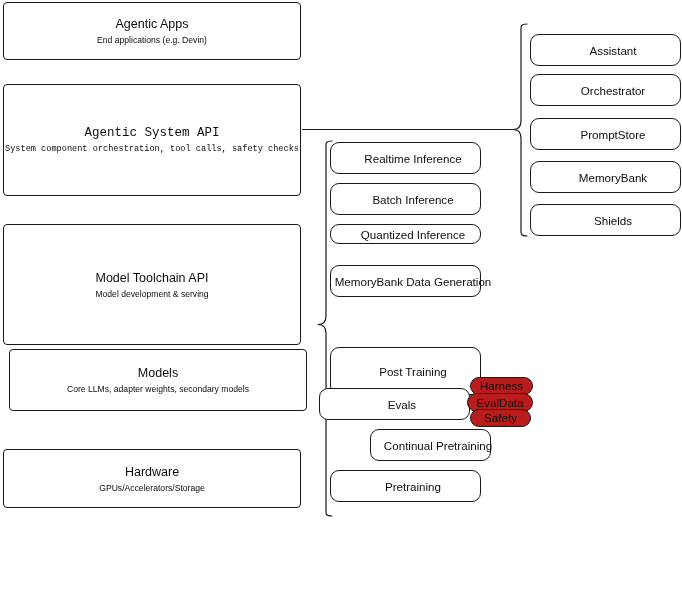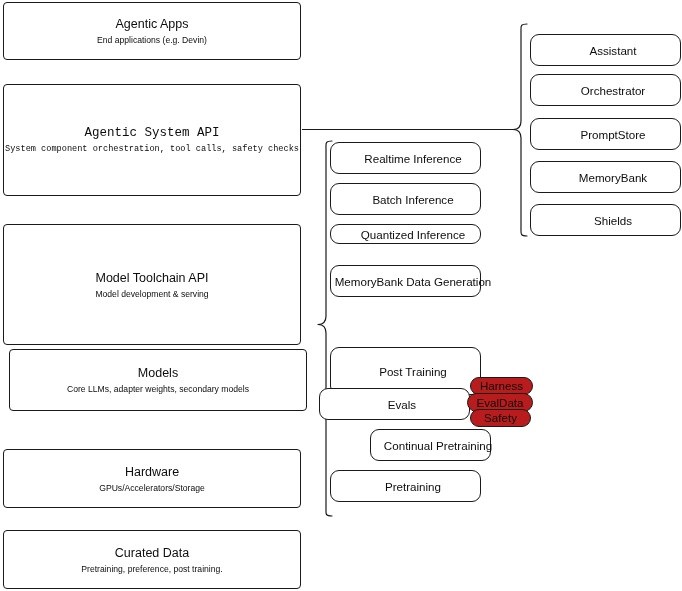--- a/index.html
+++ b/index.html
@@ -126,24 +126,20 @@
   <div class="node layer-box" style="left:3px; top:349px; width:298px; height:62px;margin-left:6px;">
     <div class="title">Models</div>
     <div class="subtitle">Core LLMs, adapter weights, secondary models</div>
   </div>
 
   <div class="node layer-box" style="left:3px; top:449px; width:298px; height:59px;">
     <div class="title">Hardware</div>
     <div class="subtitle">GPUs/Accelerators/Storage</div>
   </div>
 
-  <div class="node layer-box" style="left:3px; top:530px; width:298px; height:59px;">
-    <div class="title">Curated Data</div>
-    <div class="subtitle">Pretraining, preference, post training.</div>
-  </div>
 
   <div class="node leaf-box" style="left:330px; top:142px; width:151px; height:32px;">
     <div class="title">Realtime Inference</div>
   </div>
 
   <div class="node leaf-box" style="left:330px; top:183px; width:151px; height:32px;">
     <div class="title">Batch Inference</div>
   </div>
 
   <div class="node leaf-box" style="left:330px; top:224px; width:151px; height:20px;">

